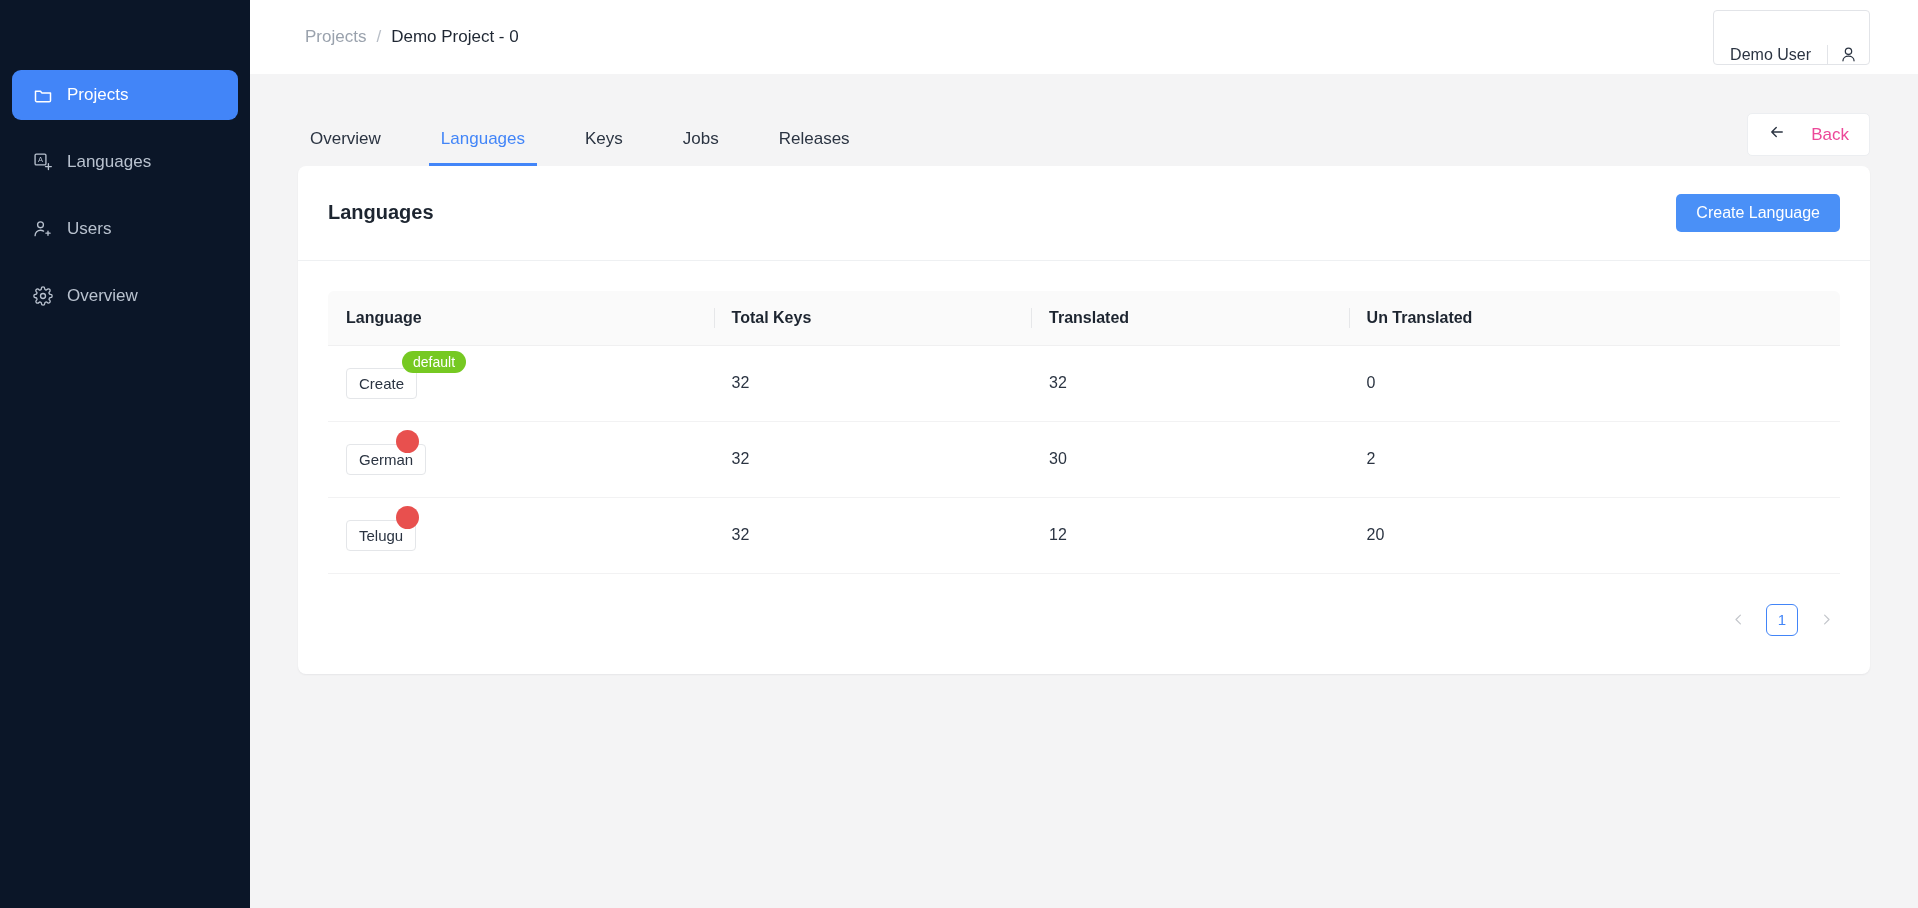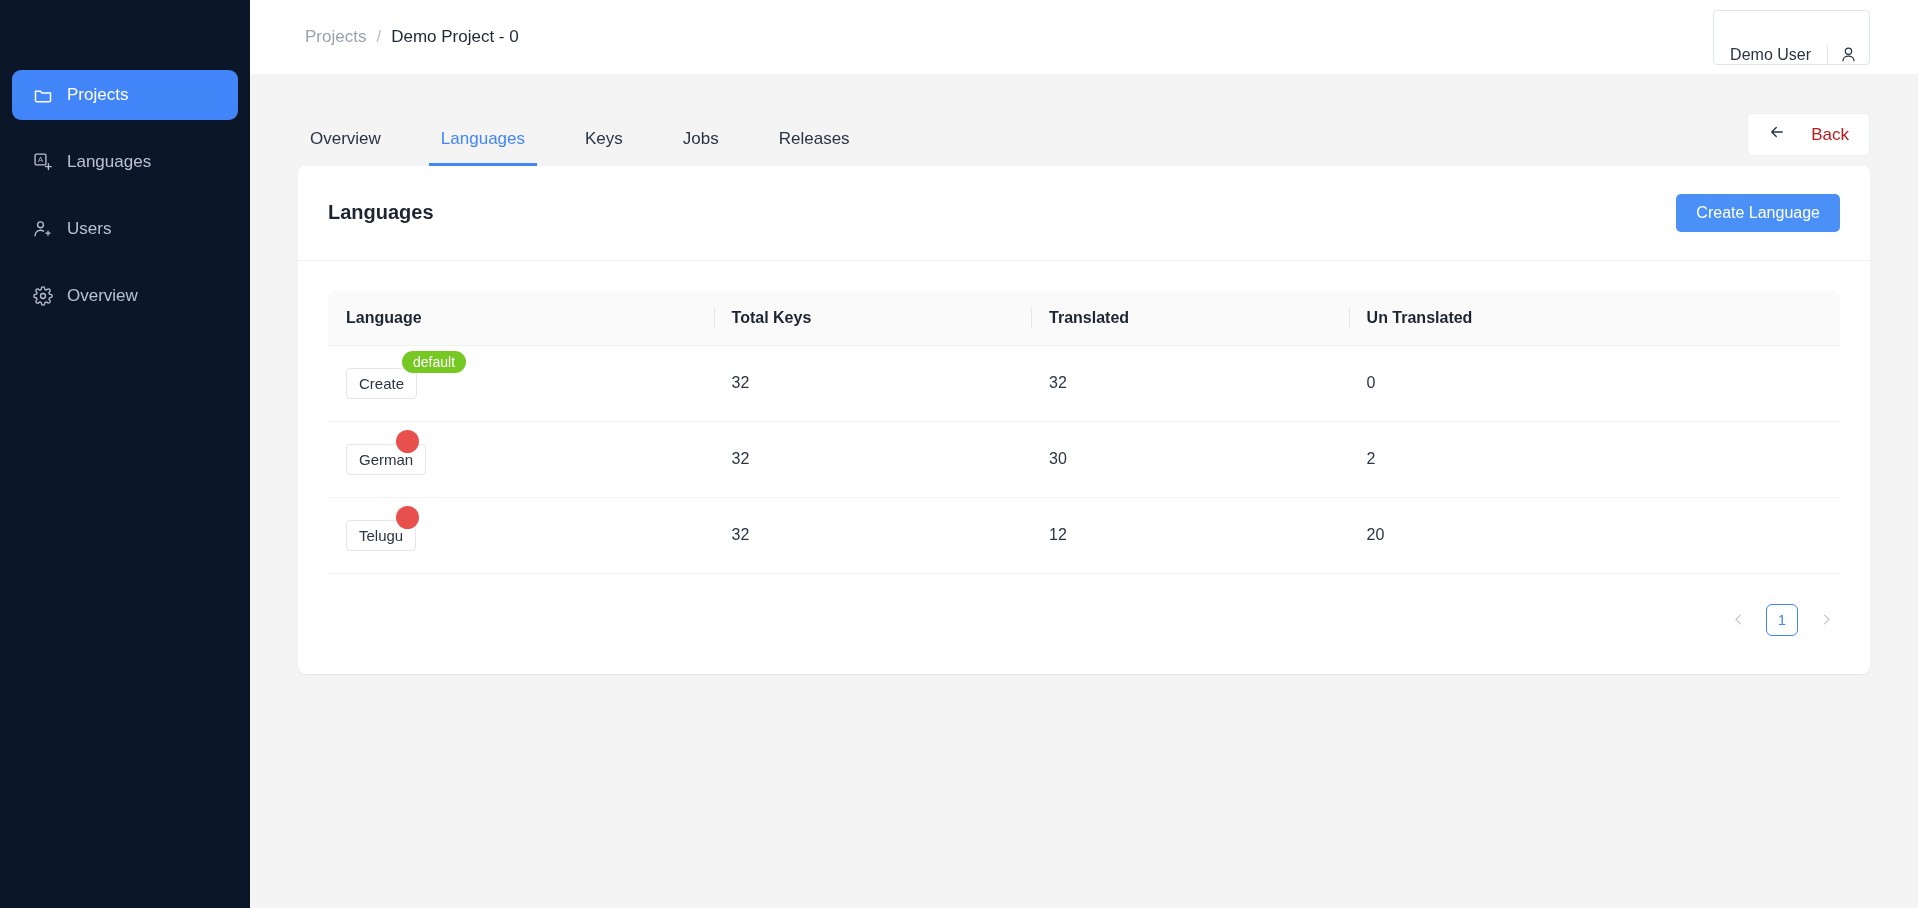--- a/index.html
+++ b/index.html
@@ -70,21 +70,21 @@
     margin-right: 24px;
     cursor: pointer;
     border-bottom: 3px solid transparent;
     white-space: nowrap;
   }
   .tab.active { color: #4285f8; border-bottom-color: #4285f8; }
   .back-btn {
     display: flex; align-items: center; gap: 25px;
     background: #ffffff; border: 1px solid #eceef1; border-radius: 5px;
     height: 43px; padding: 0 20px; margin-bottom: 10px;
-    font-size: 17px; color: #b91c1c; cursor: pointer;
+    font-size: 17px; color: #ec4899; cursor: pointer;
   }
 
   .card { background: #ffffff; border-radius: 8px; box-shadow: 0 1px 2px rgba(16,24,40,.06); }
   .card-head { display: flex; align-items: center; justify-content: space-between; padding: 22px 30px; border-bottom: 1px solid #eef0f2; }
   .card-title { font-size: 20px; font-weight: bold; color: #1d2530; }
   .primary-btn { background: #4a90f7; color: #fff; border: none; border-radius: 5px; height: 38px; padding: 0 20px; font-size: 16px; font-family: inherit; cursor: pointer; }
 
   .table-wrap { padding: 30px 30px 0 30px; }
   table { width: 100%; border-collapse: collapse; table-layout: fixed; }
   thead th {

